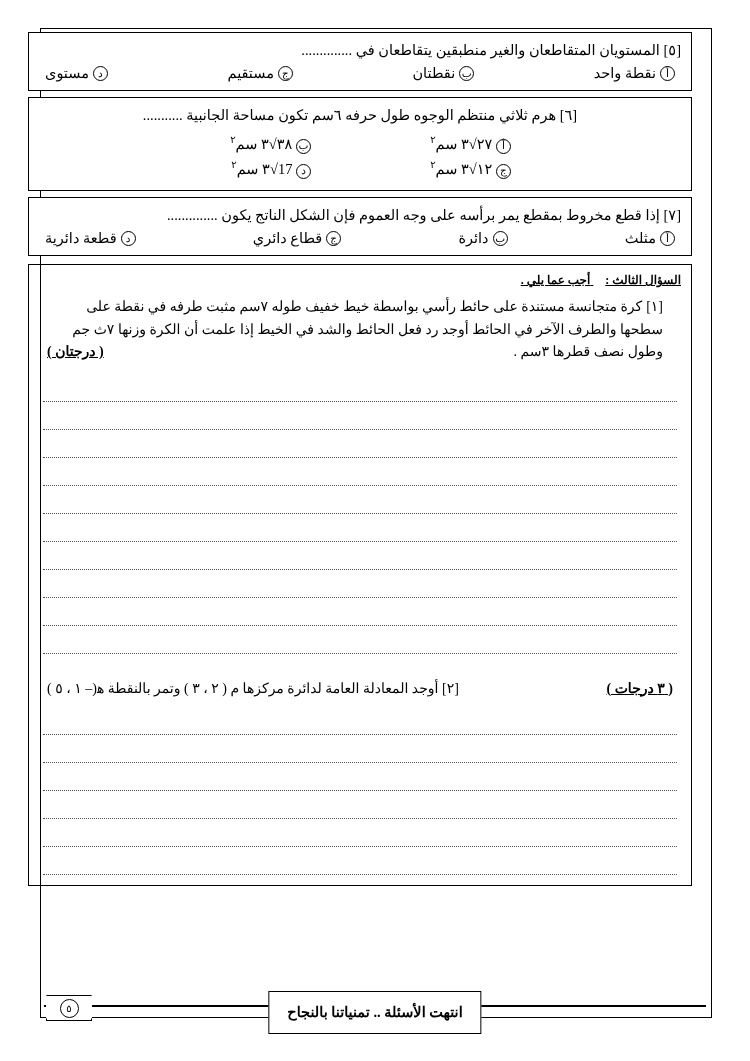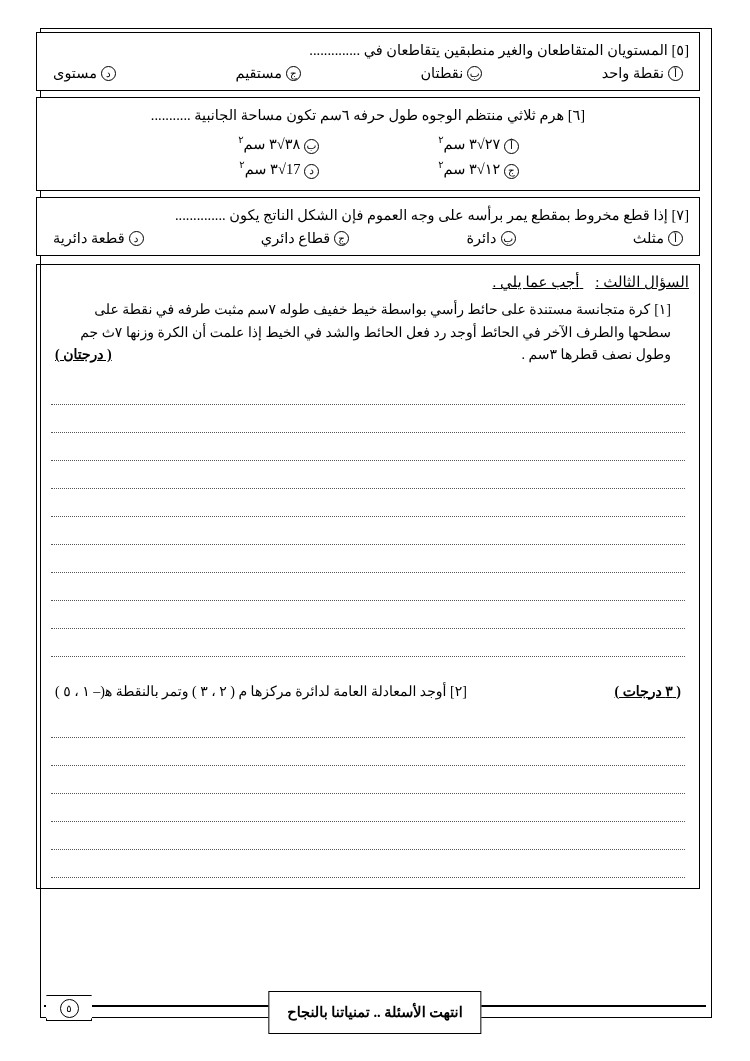--- a/index.html
+++ b/index.html
@@ -27,21 +27,21 @@
     position: absolute;
     left: 40px;
     top: 28px;
     width: 672px;
     height: 990px;
     border: 1px solid #000;
     box-sizing: border-box;
   }
   .inner {
     position: absolute;
-    left: 36px;
+    left: 28px;
     top: 32px;
     width: 664px;
     height: 982px;
     box-sizing: border-box;
   }
 
   
   .qbox {
     border: 1px solid #000;
     box-sizing: border-box;
@@ -97,22 +97,22 @@
   .sup { font-size: 10px; vertical-align: super; }
 
   
   .sec3 {
     border: 1px solid #000;
     box-sizing: border-box;
     padding: 8px 10px 10px 10px;
     margin-top: 8px;
   }
   .sec3-head {
-    font-size: 15px;
-    font-weight: normal;
+    font-size: 12px;
+    font-weight: bold;
     text-decoration: underline;
     text-align: right;
     margin-bottom: 8px;
   }
   .sec3-head .label { margin-left: 12px; }
 
   .q-body {
     font-size: 14px;
     line-height: 1.6;
     text-align: right;

